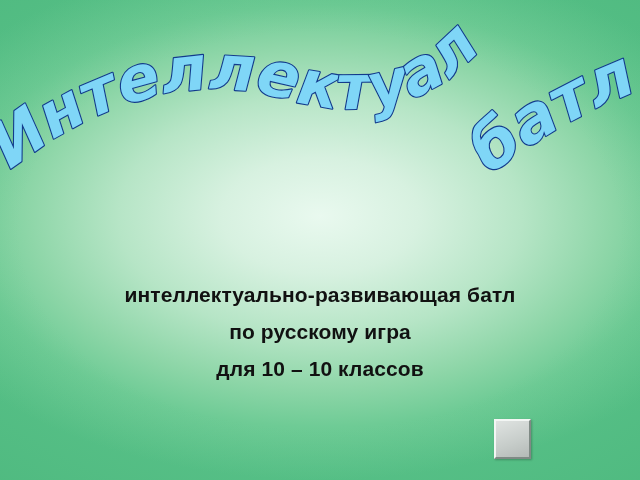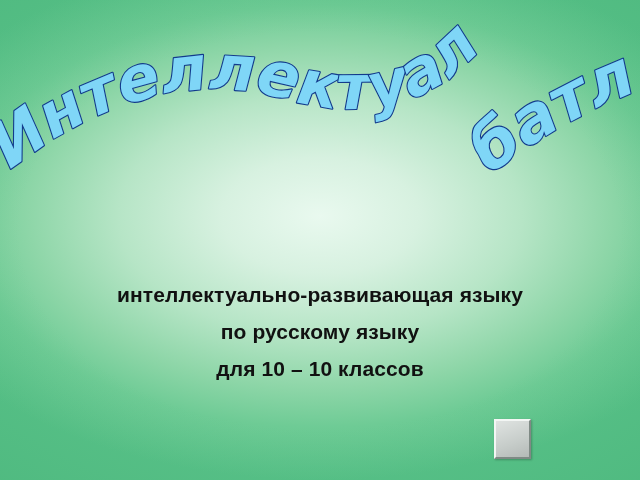--- a/index.html
+++ b/index.html
@@ -107,22 +107,22 @@
         <textPath href="#arc1" startOffset="0%">Интеллектуальный</textPath>
       </text>
 
       <text class="wa-text" font-size="64">
         <textPath href="#arc2" startOffset="0%">батл</textPath>
       </text>
     </svg>
   </div>
 
   <div class="body-text">
-    <div class="line">интеллектуально-развивающая языку</div>
-    <div class="line">по русскому языку</div>
+    <div class="line">интеллектуально-развивающая батл</div>
+    <div class="line">по русскому игра</div>
     <div class="line">для 10 – 10 классов</div>
   </div>
 
   <div class="nav-button">
     <div class="inner"></div>
   </div>
 
 </div>
 
 </body></html>

